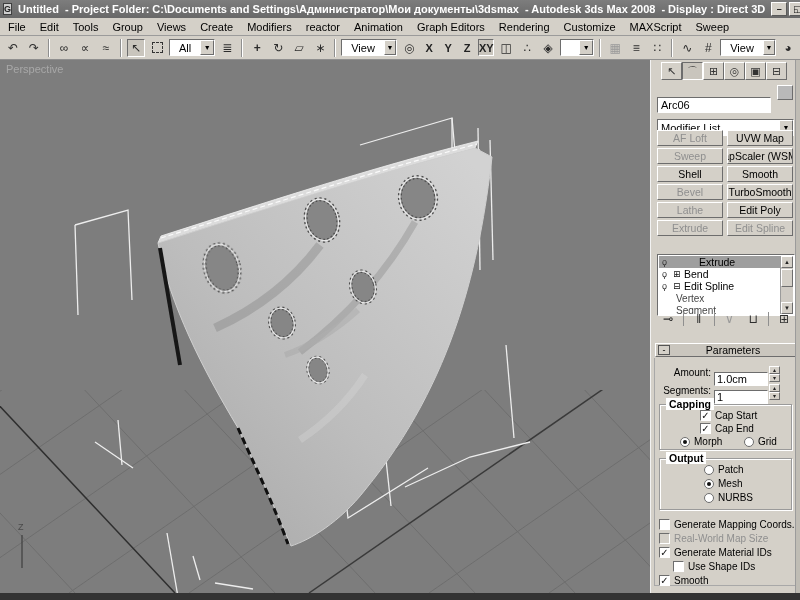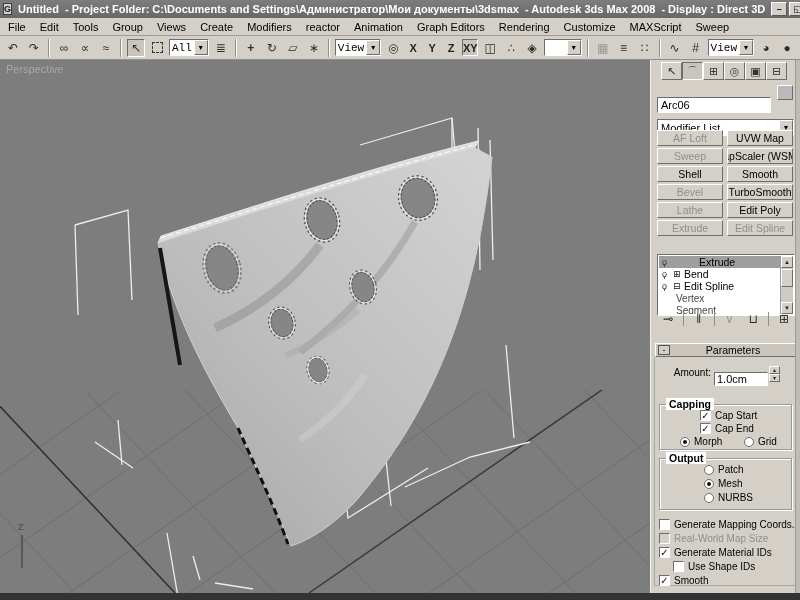--- a/index.html
+++ b/index.html
@@ -27,21 +27,21 @@
   
   #toolbar { position:absolute; left:0; top:36px; width:800px; height:24px; background:#d4d0c8;
     border-bottom:1px solid #8f8f8f; display:flex; align-items:center; gap:3px; padding:0 4px; }
   .tbtn { min-width:18px; height:18px; display:flex; align-items:center; justify-content:center;
     font-size:12px; color:#2c2c2c; }
   .tbtn.pressed { border:1px solid; border-color:#6d6d6d #fff #fff #6d6d6d; background:#c9c5bd; }
   .tbtn.disabled { color:#999; }
   .tsep { width:2px; height:18px; border-left:1px solid #8f8f8f; border-right:1px solid #fff; margin:0 2px; }
   .tdd { height:17px; background:#fff; border:1px solid; border-color:#6d6d6d #fff #fff #6d6d6d;
     display:flex; align-items:center; font-size:11px; }
-  .tdd .ddtext { padding:0 2px; flex:1;font-family:Liberation Mono, monospace; }
+  .tdd .ddtext { padding:0 9px; flex:1; }
   .ddarrow { width:14px; height:15px; background:#d4d0c8; border:1px solid;
     border-color:#fff #6d6d6d #6d6d6d #fff; font-size:7px; display:flex; align-items:center; justify-content:center; }
   .axisbtn { min-width:16px; height:17px; display:flex; align-items:center; justify-content:center;
     font-size:11px; font-weight:bold; color:#222; }
   .regionicon { width:11px; height:11px; border:1px dashed #333; }
 
   
   #viewport { position:absolute; left:0; top:60px; width:650px; height:533px; background:#7d7d7d; }
   #vplabel { position:absolute; left:6px; top:3px; color:#a8a8a8; font-size:11px; z-index:2; }
   #bottomstrip { position:absolute; left:0; top:593px; width:800px; height:7px; background:#333; }
@@ -393,20 +393,28 @@
     <div class="rollbody"></div>
 
     <div class="prow" style="left:0;top:305px;width:150px">
       <span class="plabel" style="width:60px;text-align:right">Amount:</span>
       <span class="pfield sunken" style="width:54px;margin-left:3px">1.0cm</span>
       <span class="spinner">
         <span>▴</span>
         <span>▾</span>
       </span>
     </div>
+    <div class="prow" style="left:0;top:323px;width:150px">
+      <span class="plabel" style="width:60px;text-align:right">Segments:</span>
+      <span class="pfield sunken" style="width:54px;margin-left:3px">1</span>
+      <span class="spinner">
+        <span>▴</span>
+        <span>▾</span>
+      </span>
+    </div>
 
     <div class="groupbox" style="left:8px;top:344px;width:133px;height:46px">
       <span class="legend">Capping</span>
       <div class="prow" style="left:40px;top:3px">
         <span class="cb">✓</span>
         <span class="plabel">Cap Start</span>
       </div>
       <div class="prow" style="left:40px;top:16px">
         <span class="cb">✓</span>
         <span class="plabel">Cap End</span>

